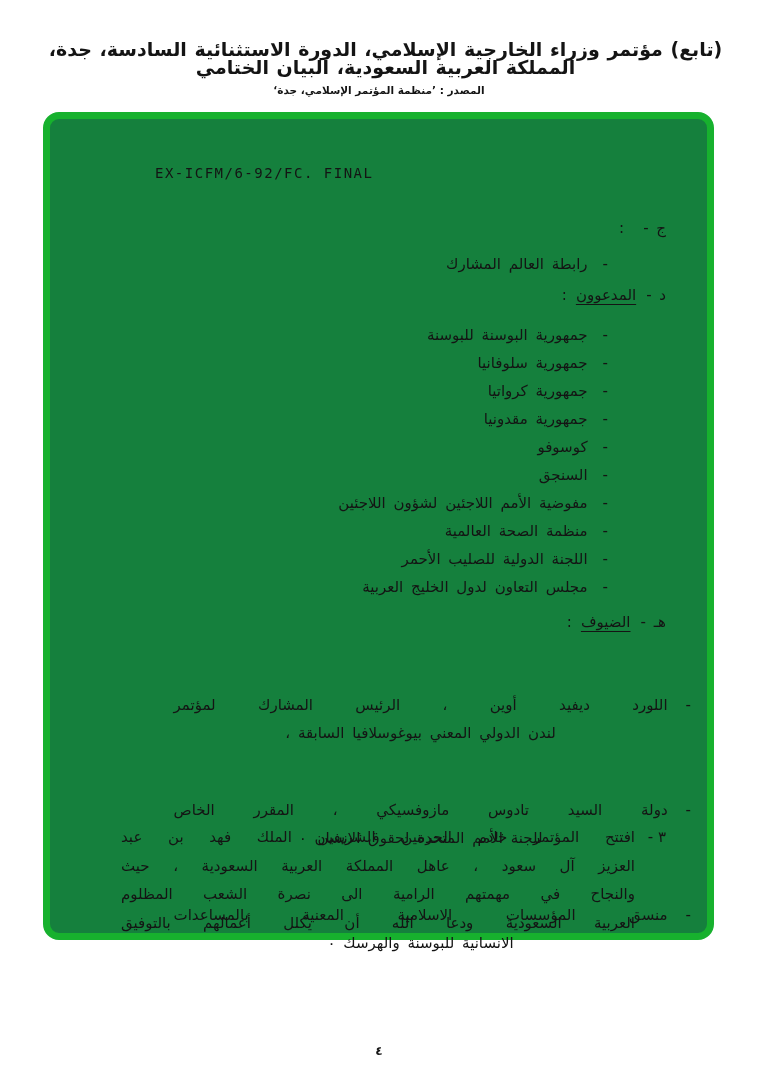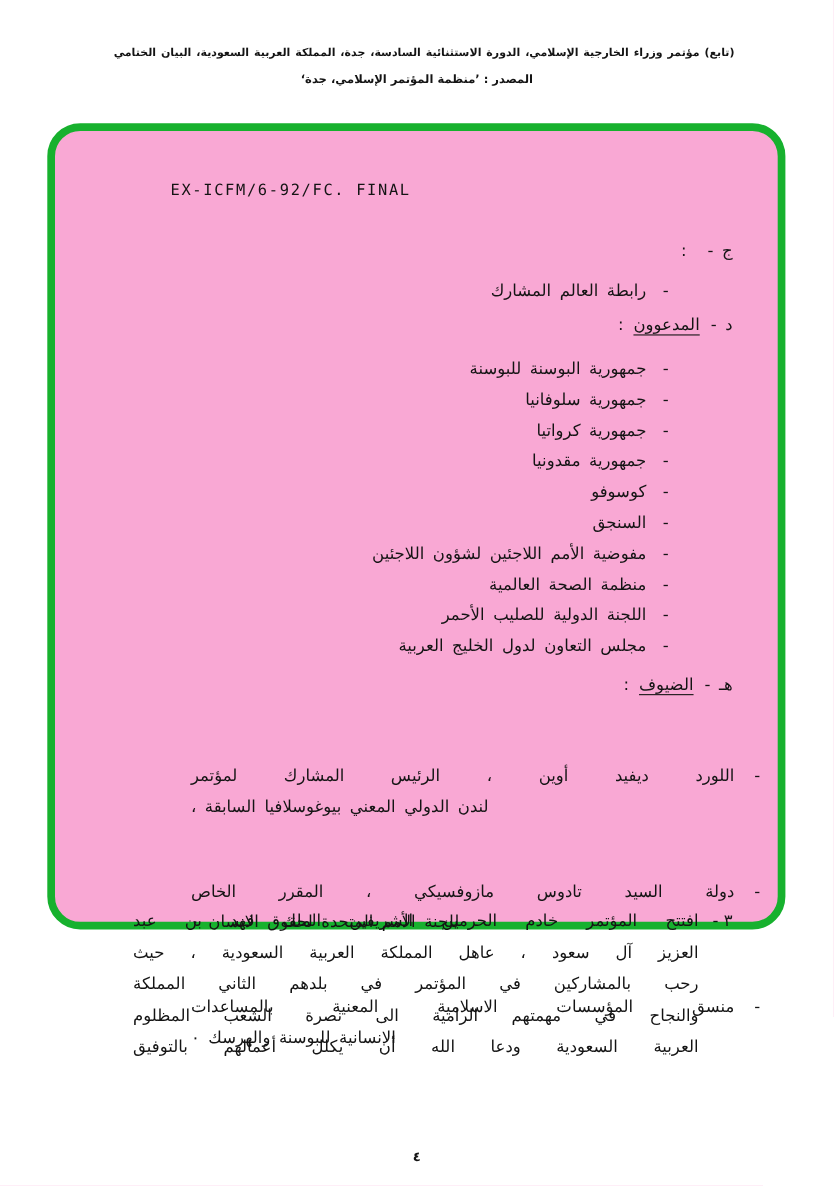--- a/index.html
+++ b/index.html
@@ -2,26 +2,26 @@
 <html lang="ar"><head>
 <meta charset="utf-8">
 <style>
   html,body{margin:0;padding:0;}
   body{
     width:758px;height:1078px;position:relative;background:#ffffff;
     font-family:"DejaVu Sans",sans-serif;color:#141414;overflow:hidden;
   }
   
   .page-header{position:absolute;top:40px;left:0;width:758px;text-align:center;direction:rtl;}
-  .hline1{font-size:10px;font-weight:bold;line-height:18px;word-spacing:1px;padding-left:13px;}
+  .hline1{font-size:19px;font-weight:bold;line-height:18px;word-spacing:1px;padding-left:13px;}
   .hline2{font-size:10.5px;font-weight:bold;margin-top:8px;}
   
   .doc-frame{
-    position:absolute;left:43px;top:112px;width:671px;height:733px;
-    box-sizing:border-box;border:7px solid #17b12e;border-radius:30px;background:#f9a8d4;
+    position:absolute;left:43px;top:112px;width:671px;height:828px;
+    box-sizing:border-box;border:7px solid #17b12e;border-radius:16px;background:#15803d;
   }
   .doc-inner{position:absolute;inset:0;direction:rtl;font-size:15px;}
   .abs{position:absolute;right:0;left:0;}
   
   .doc-code{
     position:absolute;top:46px;left:105px;direction:ltr;text-align:left;
     font-family:"DejaVu Sans Mono","Liberation Mono",monospace;
     font-size:14px;letter-spacing:1.5px;font-weight:500;
   }
   
@@ -33,21 +33,21 @@
   
   .dash-list{padding-right:99px;word-spacing:3px;}
   .dash-item{display:flex;direction:rtl;align-items:baseline;height:28px;line-height:28px;}
   .dash-item .dash{margin-left:15px;}
   
   .guest{display:flex;direction:rtl;align-items:baseline;padding-right:16px;margin-bottom:1px;}
   .guest .dash{margin-left:18px;}
   .guest-lines{width:494px;word-spacing:3px;}
   .gl{height:28px;line-height:28px;}
   .gl.full{text-align:justify;text-align-last:justify;margin-top:48px;}
-  .gl.rag{text-align:left;}
+  .gl.rag{text-align:center;}
   
   .para{display:flex;direction:rtl;align-items:baseline;padding-right:41px;padding-left:71px;}
   .para-num{white-space:pre;width:24px;margin-left:7px;flex:none;}
   .para-lines{flex:1;word-spacing:3px;}
   .pl{height:28.5px;line-height:28.5px;text-align:justify;text-align-last:justify;}
   
   .page-footer{position:absolute;top:1044px;left:0;width:758px;text-align:center;
     font-size:12px;font-weight:bold;}
 </style>
 </head>
@@ -149,21 +149,20 @@
           <div class="gl rag">الانسانية للبوسنة والهرسك ٠</div>
         </div>
       </div>
     </div>
 
     <div class="abs para" style="top:704px;">
       <span class="para-num">٣ -</span>
       <div class="para-lines">
         <div class="pl">افتتح المؤتمر خادم الحرمين الشريفين الملك فهد بن عبد</div>
         <div class="pl">العزيز آل سعود ، عاهل المملكة العربية السعودية ، حيث</div>
-        <div class="pl">رحب بالمشاركين في المؤتمر في بلدهم الثاني المملكة</div>
         <div class="pl">والنجاح في مهمتهم الرامية الى نصرة الشعب المظلوم</div>
         <div class="pl">العربية السعودية ودعا الله أن يكلل أعمالهم بالتوفيق</div>
       </div>
     </div>
 
   </div>
 </div>
 
 <div class="page-footer">٤</div>
 

